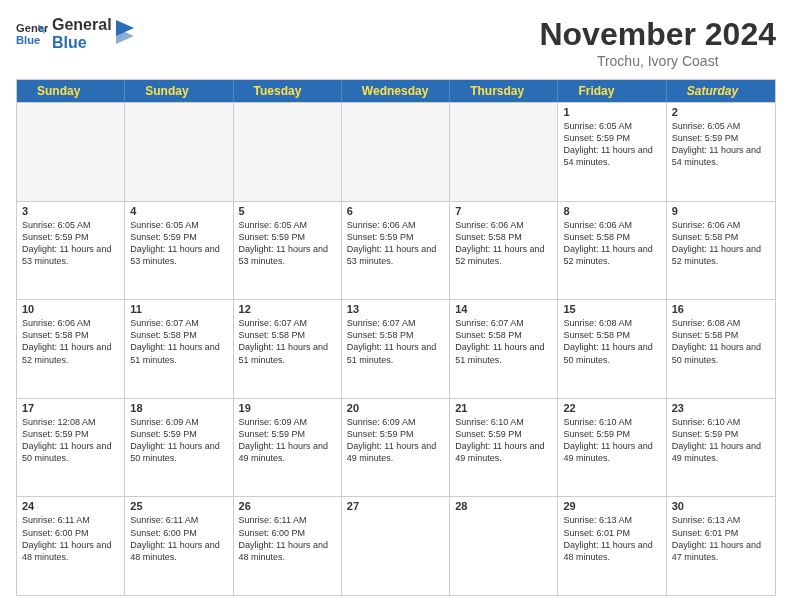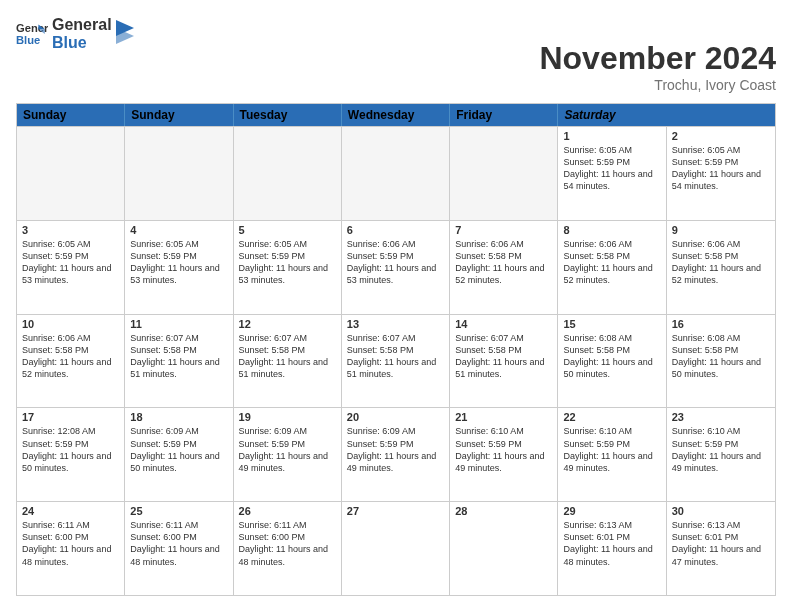--- a/index.html
+++ b/index.html
@@ -26,22 +26,21 @@
     .logo {
       display: flex;
       align-items: center;
       gap: 4px;
     }
     .logo-icon {
       width: 32px;
       height: 32px;
     }
     .title-block {
-      text-align: right;
-      margin-top: 24px;
+      text-align: center;
     }
     .month-title {
       font-size: 32px;
       font-weight: bold;
       color: #333;
     }
     .location {
       font-size: 14px;
       color: #737373;
     }
@@ -50,24 +49,24 @@
       display: flex;
       flex-direction: column;
       border: 1px solid #ccc;
     }
     .cal-header {
       display: grid;
       grid-template-columns: repeat(7, 1fr);
       background: #2a6db5;
     }
     .cal-header-cell {
-      color: #000000;
+      color: #fde047;
       font-size: 12px;
       font-weight: bold;
-      padding: 4px 6px;
+      padding: 4px 20px;
       border-right: 1px solid #4a8dc5;
     }
     .cal-header-cell:last-child {
       border-right: none;
       font-style: italic;
     }
     .cal-body {
       flex: 1;
       display: flex;
       flex-direction: column;
@@ -131,20 +130,21 @@
       <div class="location">Trochu, Ivory Coast</div>
     </div>
   </div>
 
   <div class="calendar">
     <div class="cal-header">
     <div class="cal-header-cell">Sunday</div>
         <div class="cal-header-cell">Sunday</div>
         <div class="cal-header-cell">Tuesday</div>
         <div class="cal-header-cell">Wednesday</div>
+        <div class="cal-header-cell">Thursday</div>
         <div class="cal-header-cell">Friday</div>
         <div class="cal-header-cell">Saturday</div>
       </div>
     <div class="cal-body">
     <div class="cal-row">
           <div class="cal-cell empty"></div>
           <div class="cal-cell empty"></div>
           <div class="cal-cell empty"></div>
           <div class="cal-cell empty"></div>
           <div class="cal-cell empty"></div>

